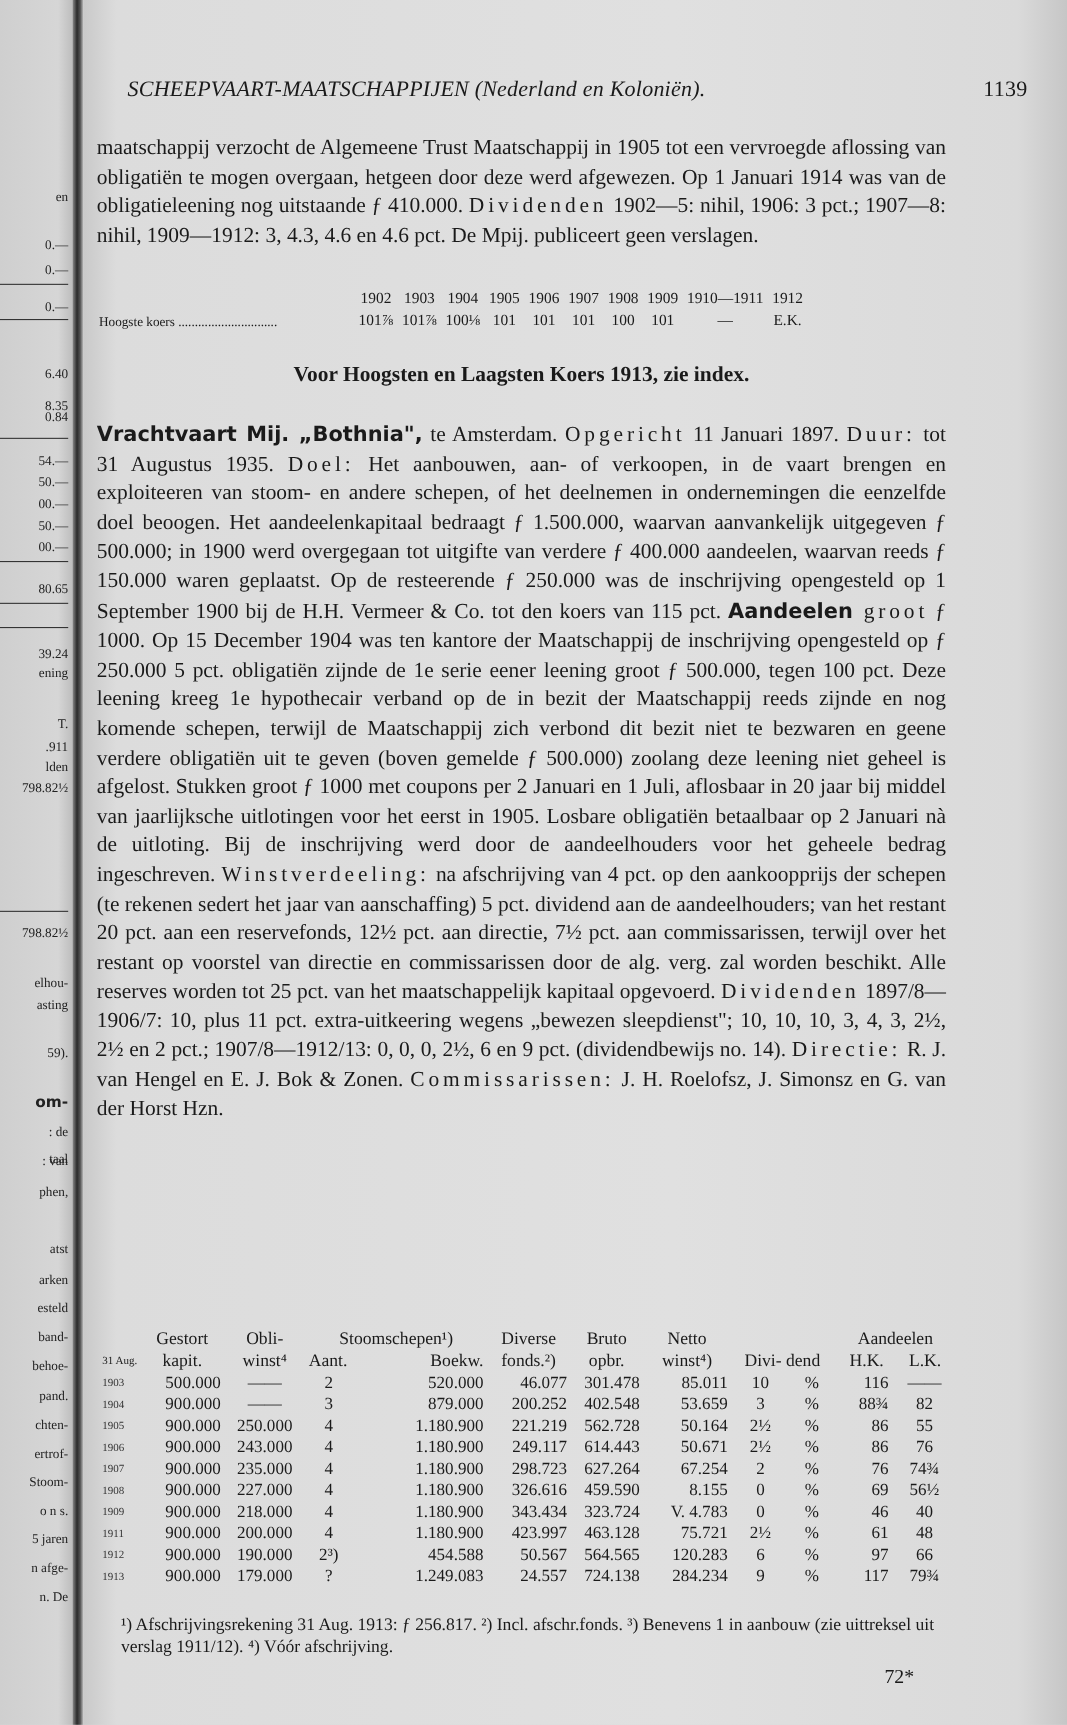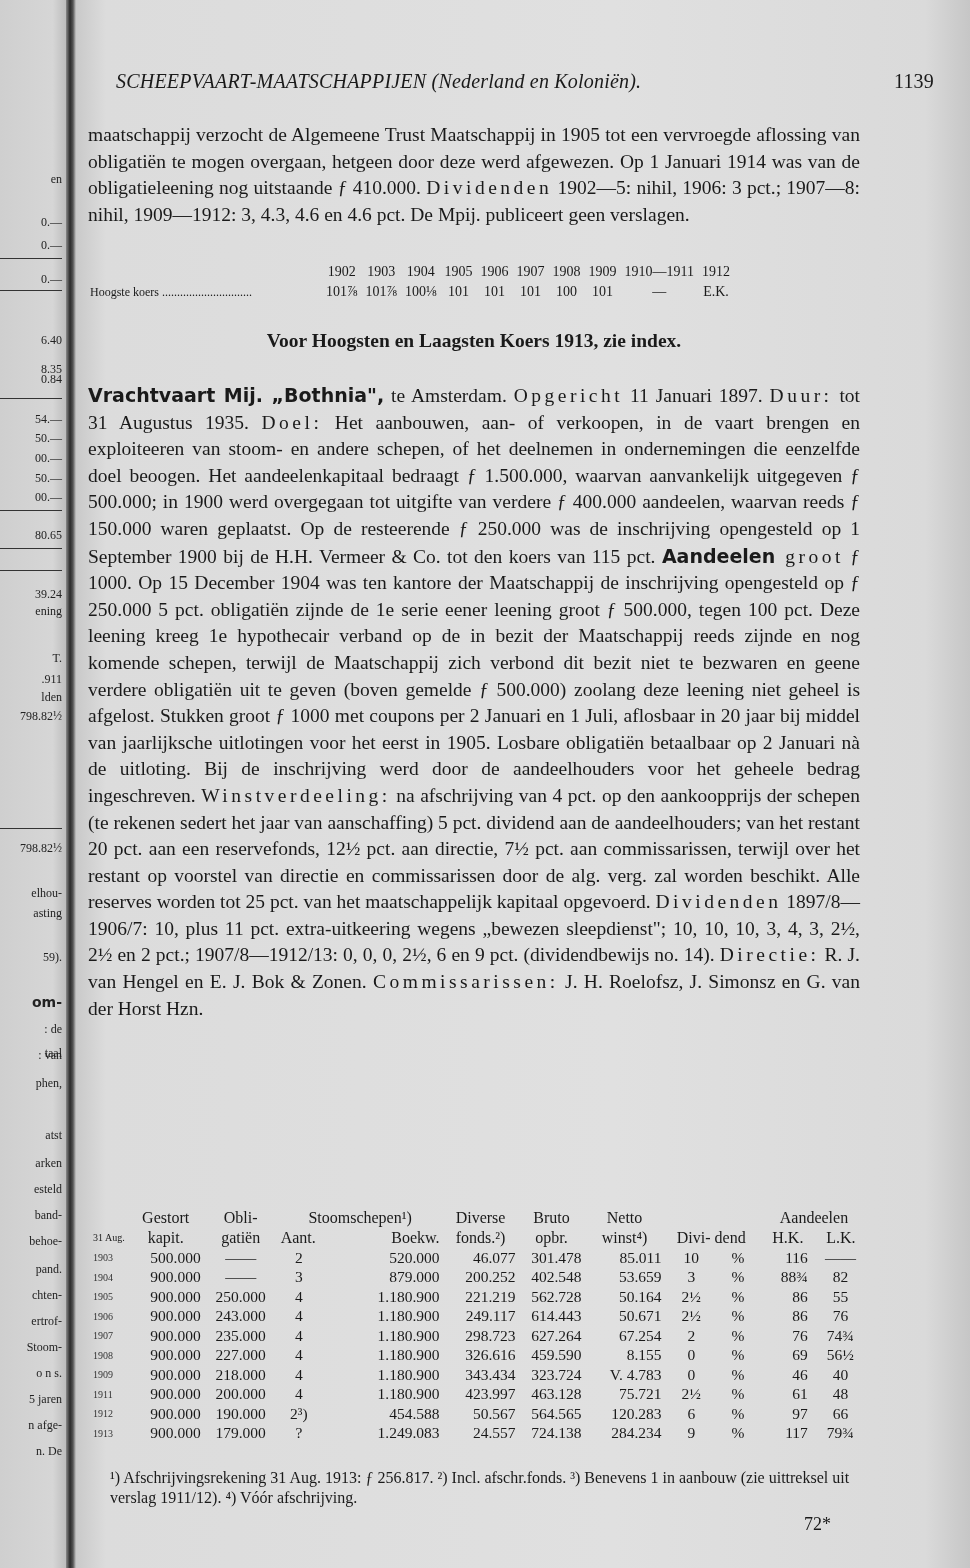--- a/index.html
+++ b/index.html
@@ -182,21 +182,21 @@
       <span class="heading-sans">Vrachtvaart Mij. „Bothnia",</span><span> te Amsterdam. </span><span class="spaced">Opgericht</span><span> 11 Januari 1897. </span><span class="spaced">Duur:</span><span> tot 31 Augustus 1935. </span><span class="spaced">Doel:</span><span> Het aanbouwen, aan- of verkoopen, in de vaart brengen en exploiteeren van stoom- en andere schepen, of het deelnemen in ondernemingen die eenzelfde doel beoogen. Het aandeelenkapitaal bedraagt ƒ 1.500.000, waarvan aanvankelijk uitgegeven ƒ 500.000; in 1900 werd overgegaan tot uitgifte van verdere ƒ 400.000 aandeelen, waarvan reeds ƒ 150.000 waren geplaatst. Op de resteerende ƒ 250.000 was de inschrijving opengesteld op 1 September 1900 bij de H.H. Vermeer &amp; Co. tot den koers van 115 pct. </span><span class="heading-sans">Aandeelen</span><span class="spaced"> groot</span><span> ƒ 1000. Op 15 December 1904 was ten kantore der Maatschappij de inschrijving opengesteld op ƒ 250.000 5 pct. obligatiën zijnde de 1e serie eener leening groot ƒ 500.000, tegen 100 pct. Deze leening kreeg 1e hypothecair verband op de in bezit der Maatschappij reeds zijnde en nog komende schepen, terwijl de Maatschappij zich verbond dit bezit niet te bezwaren en geene verdere obligatiën uit te geven (boven gemelde ƒ 500.000) zoolang deze leening niet geheel is afgelost. Stukken groot ƒ 1000 met coupons per 2 Januari en 1 Juli, aflosbaar in 20 jaar bij middel van jaarlijksche uitlotingen voor het eerst in 1905. Losbare obligatiën betaalbaar op 2 Januari nà de uitloting. Bij de inschrijving werd door de aandeelhouders voor het geheele bedrag ingeschreven. </span><span class="spaced">Winstverdeeling:</span><span> na afschrijving van 4 pct. op den aankoopprijs der schepen (te rekenen sedert het jaar van aanschaffing) 5 pct. dividend aan de aandeelhouders; van het restant 20 pct. aan een reservefonds, 12½ pct. aan directie, 7½ pct. aan commissarissen, terwijl over het restant op voorstel van directie en commissarissen door de alg. verg. zal worden beschikt. Alle reserves worden tot 25 pct. van het maatschappelijk kapitaal opgevoerd. </span><span class="spaced">Dividenden</span><span> 1897/8—1906/7: 10, plus 11 pct. extra-uitkeering wegens „bewezen sleepdienst"; 10, 10, 10, 3, 4, 3, 2½, 2½ en 2 pct.; 1907/8—1912/13: 0, 0, 0, 2½, 6 en 9 pct. (dividendbewijs no. 14). </span><span class="spaced">Directie:</span><span> R. J. van Hengel en E. J. Bok &amp; Zonen. </span><span class="spaced">Commissarissen:</span><span> J. H. Roelofsz, J. Simonsz en G. van der Horst Hzn.</span>
     </p>
   </div>
 
   <div class="fin-table">
     <table>
       <thead>
         <tr>
           <th class="yrh">31 Aug.</th>
           <th style="white-space:normal;width:70px;">Gestort kapit.</th>
-          <th style="white-space:normal;width:68px;">Obli- gatiën</th>
+          <th style="white-space:normal;width:68px;">Obli- winst⁴</th>
           <th colspan="2">
             <div>Stoomschepen¹)</div>
             <div style="display:flex;justify-content:space-between;">
               <span>Aant.</span>
               <span>Boekw.</span>
             </div>
           </th>
           <th style="white-space:normal;width:70px;">Diverse fonds.²)</th>
           <th style="white-space:normal;width:60px;">Bruto opbr.</th>
           <th style="white-space:normal;width:74px;">Netto winst⁴)</th>

